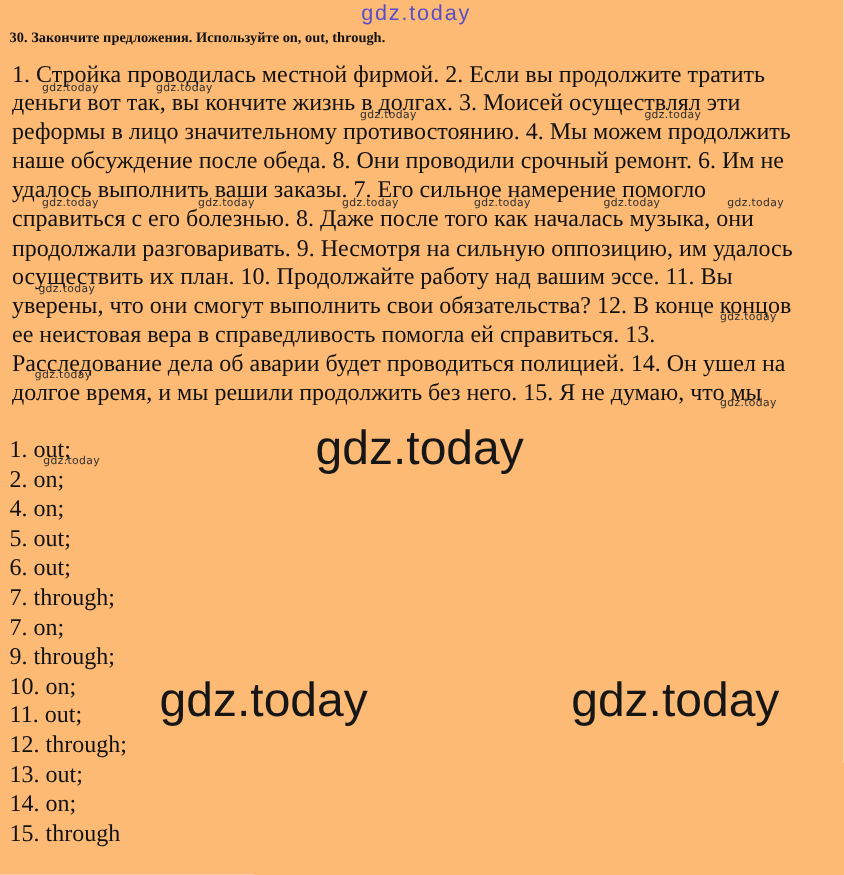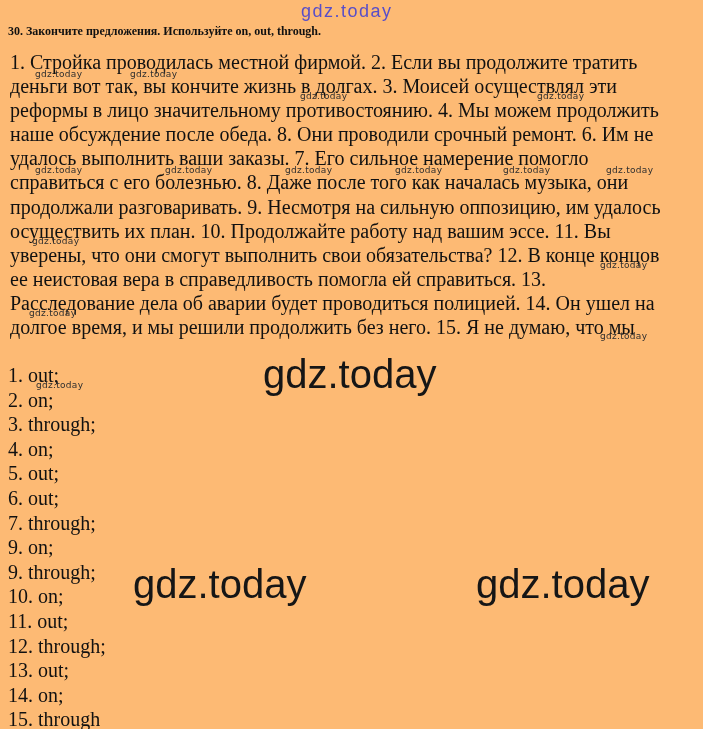--- a/index.html
+++ b/index.html
@@ -87,26 +87,25 @@
     <div class="tline">осуществить их план. 10. Продолжайте работу над вашим эссе. 11. Вы</div>
     <div class="tline">уверены, что они смогут выполнить свои обязательства? 12. В конце концов</div>
     <div class="tline">ее неистовая вера в справедливость помогла ей справиться. 13.</div>
     <div class="tline">Расследование дела об аварии будет проводиться полицией. 14. Он ушел на</div>
     <div class="tline">долгое время, и мы решили продолжить без него. 15. Я не думаю, что мы</div>
   </div>
 
   <div class="answers">
     <div class="aline">1. out;</div>
     <div class="aline">2. on;</div>
-    <div class="aline">3. through;</div>
     <div class="aline">4. on;</div>
     <div class="aline">5. out;</div>
     <div class="aline">6. out;</div>
     <div class="aline">7. through;</div>
-    <div class="aline">9. on;</div>
+    <div class="aline">7. on;</div>
     <div class="aline">9. through;</div>
     <div class="aline">10. on;</div>
     <div class="aline">11. out;</div>
     <div class="aline">12. through;</div>
     <div class="aline">13. out;</div>
     <div class="aline">14. on;</div>
     <div class="aline">15. through</div>
   </div>
 
   <div class="wm-large" style="left:263px; top:352px;">gdz.today</div>

